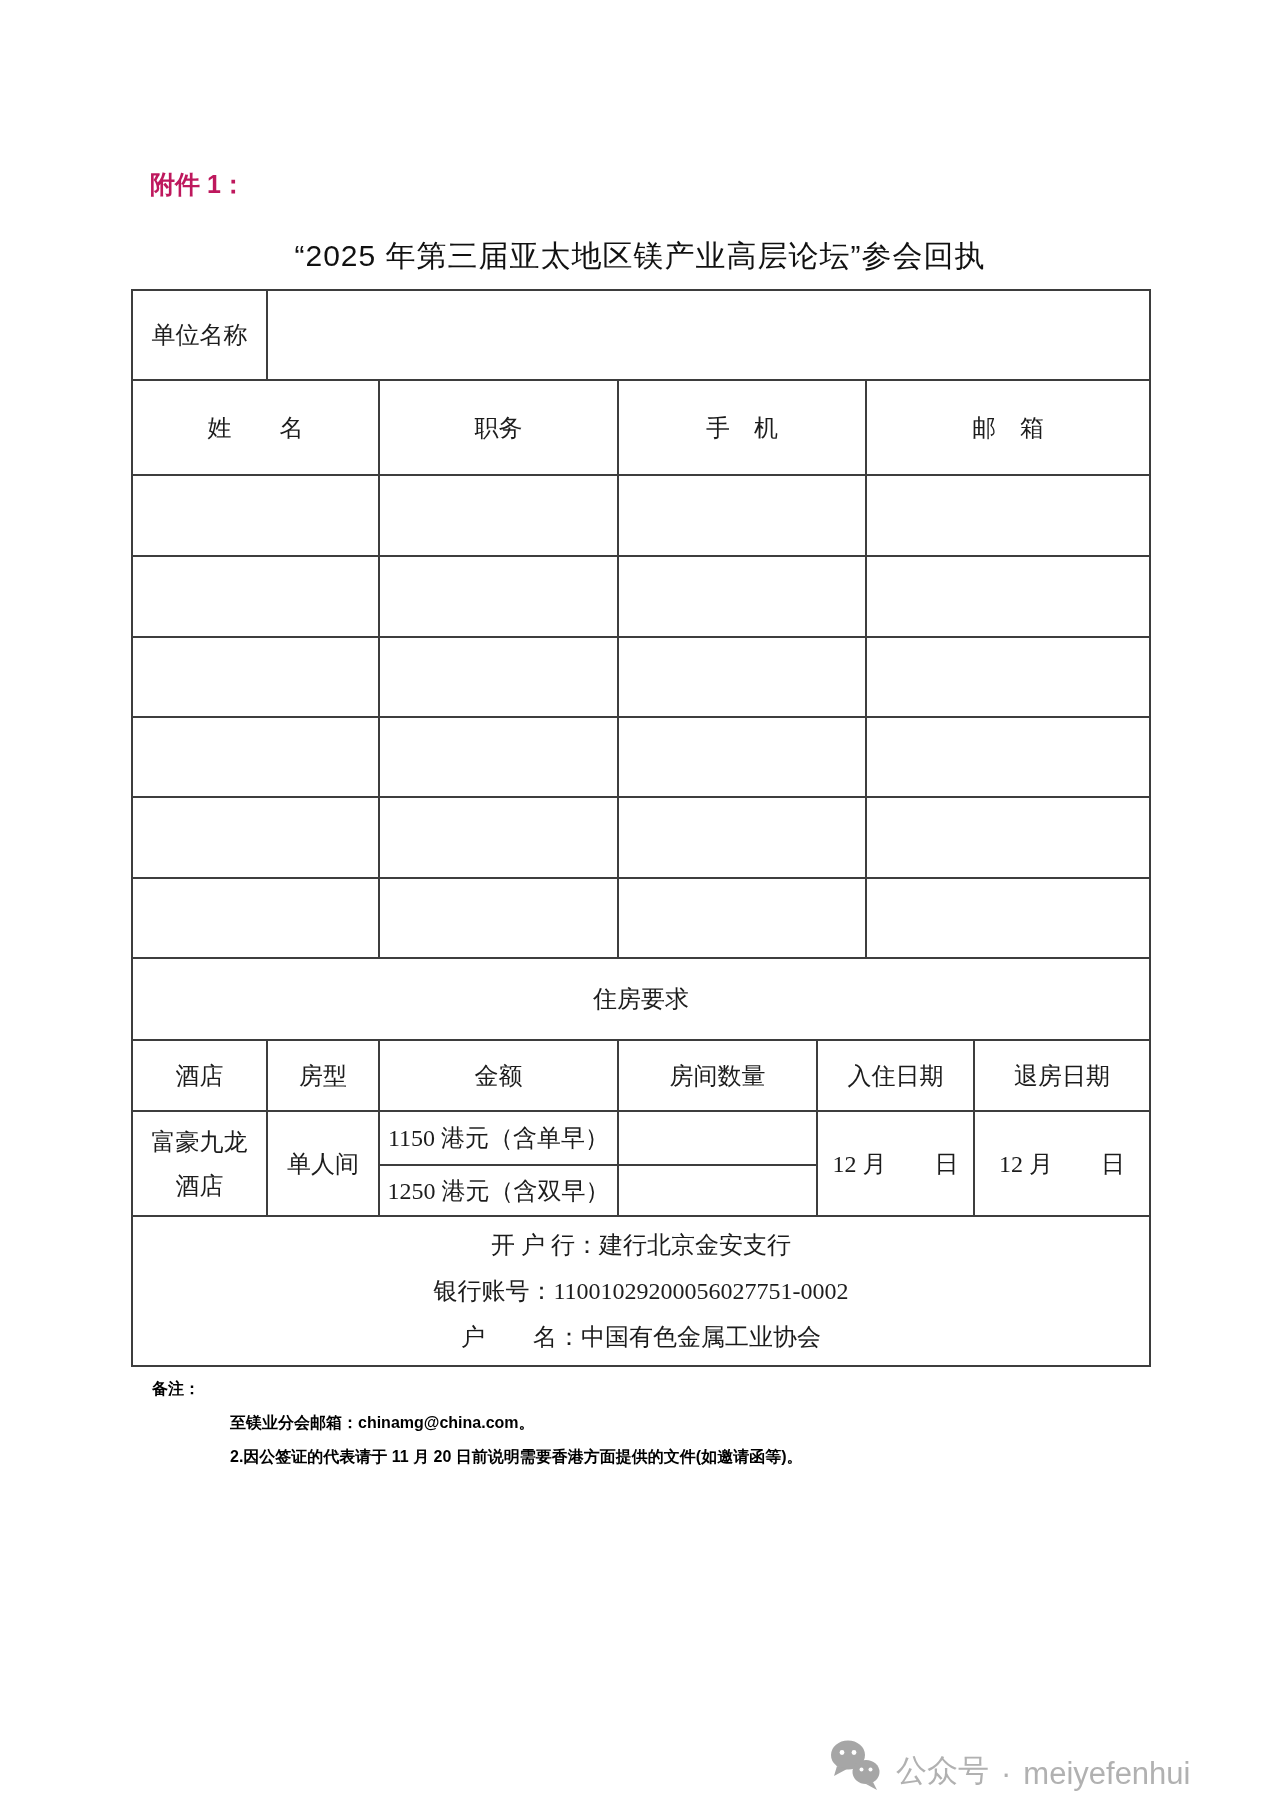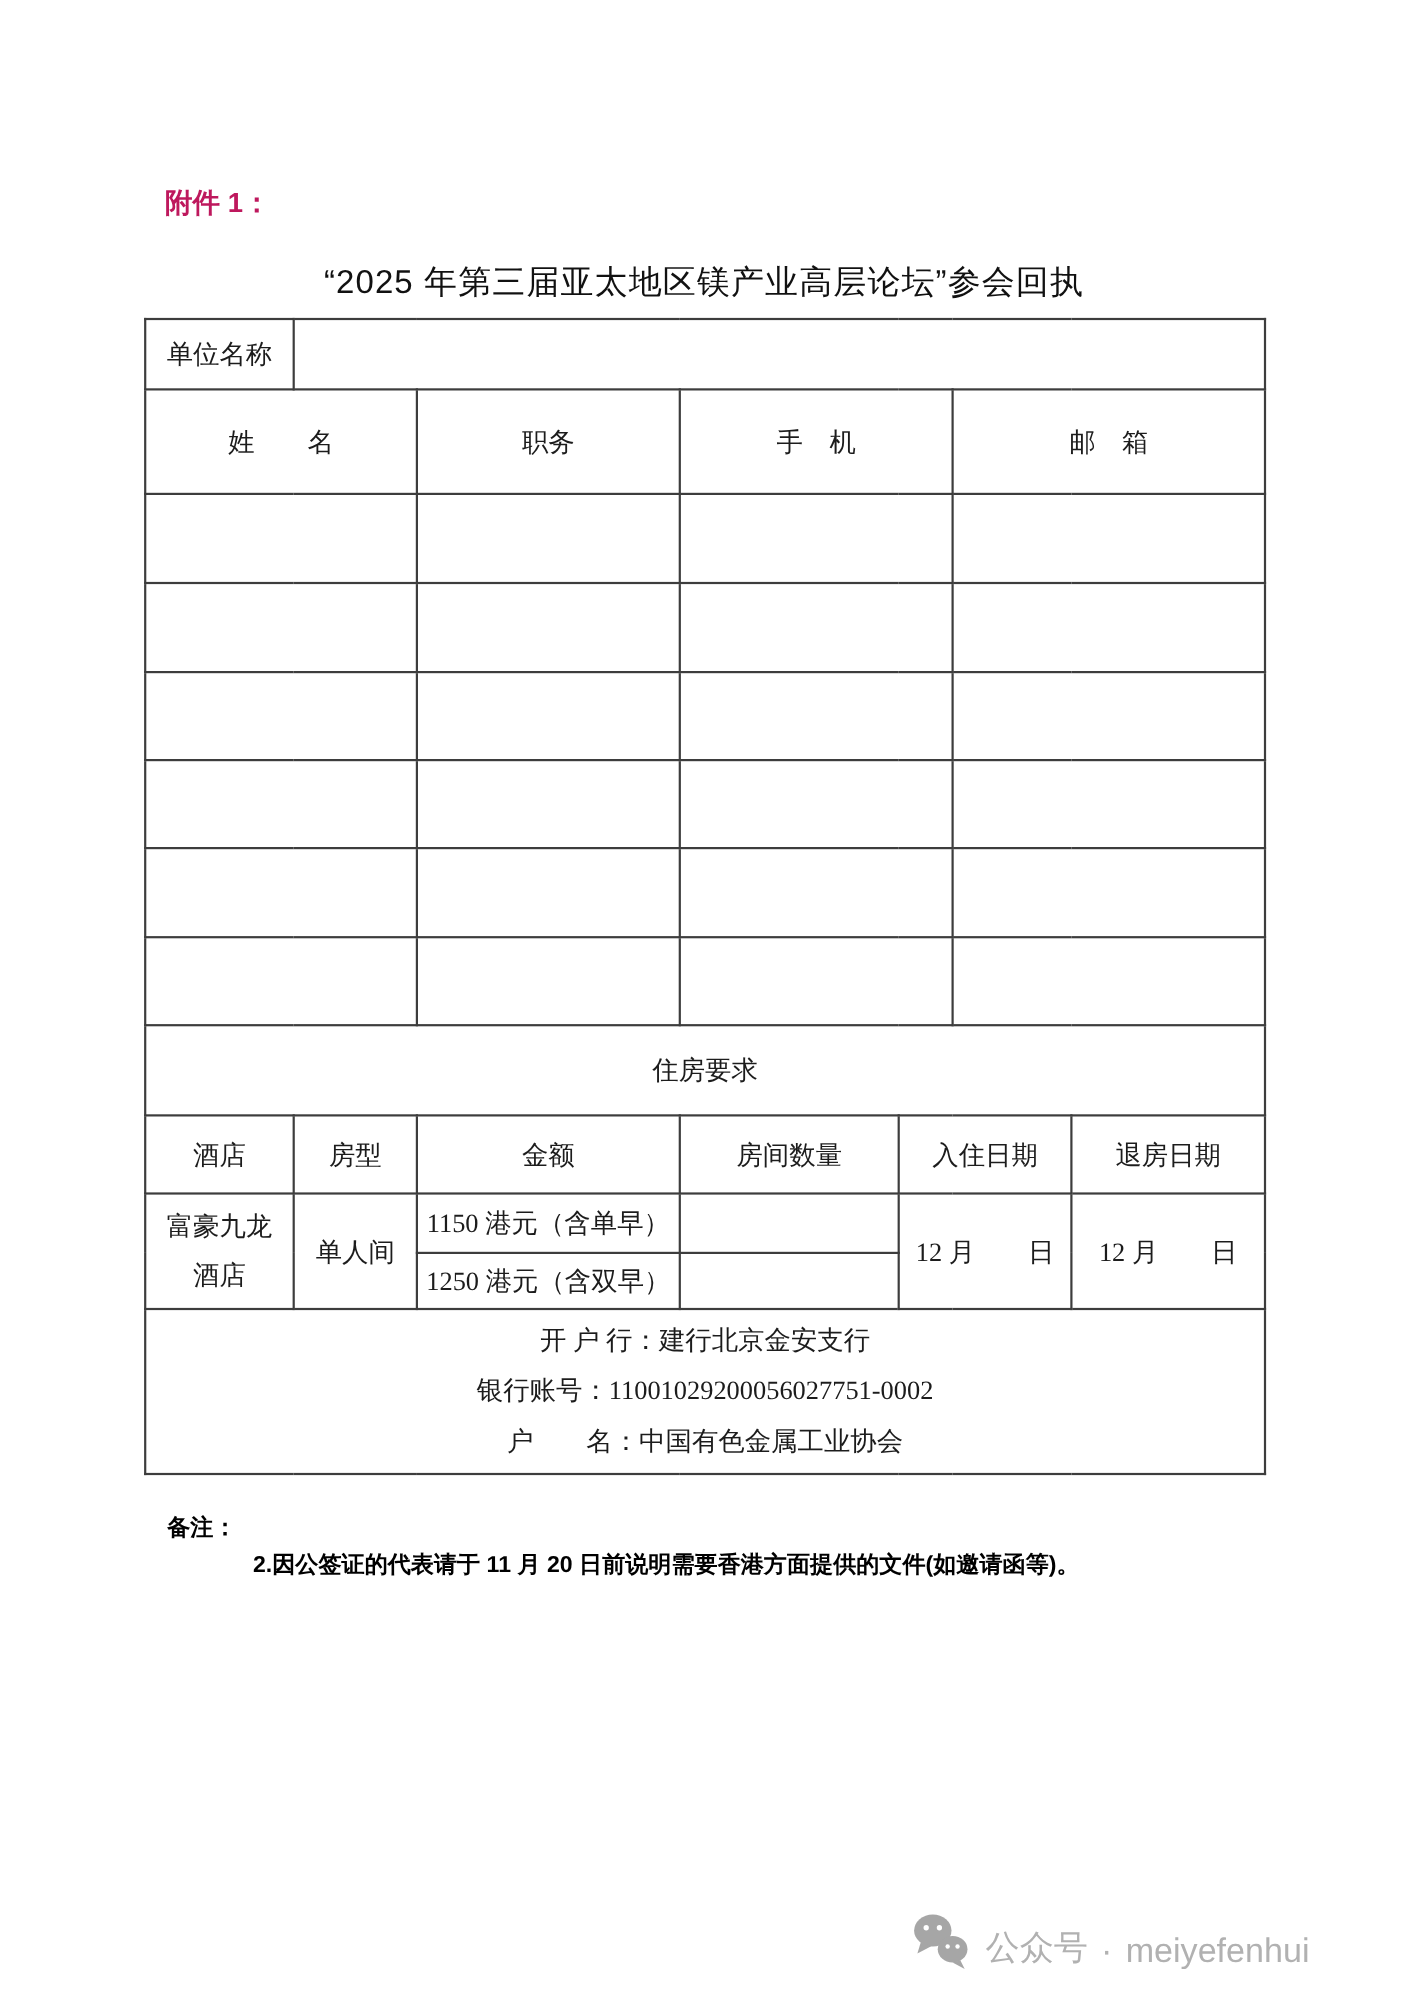--- a/index.html
+++ b/index.html
@@ -39,21 +39,21 @@
   .hotel-name div{line-height:44px;}
   td.bank-cell{
     text-align:left;vertical-align:top;
     padding:12px 10px 10px 22px;
     border-radius:20px;
   }
   .bank-line{line-height:46px;white-space:nowrap;}
   .notes{
     position:absolute;left:152px;top:1372px;width:1010px;
     font-family:"Liberation Sans", sans-serif;
-    font-weight:bold;font-size:21px;color:#000;
+    font-weight:bold;font-size:16px;color:#000;
     line-height:34px;
   }
   .notes .row{display:flex;}
   .notes .indent{padding-left:78px;}
   .footer{
     position:absolute;left:828px;top:1738px;
     display:flex;align-items:flex-end;
     font-family:"Liberation Sans", sans-serif;
     font-size:31px;color:#b1b1b1;
   }
@@ -74,21 +74,21 @@
       <col style="width:135px">
         <col style="width:112px">
         <col style="width:239px">
       <col style="width:199px">
         <col style="width:49px">
         <col style="width:108px">
       <col style="width:176px">
     </colgroup>
     <tbody>
 
-      <tr style="height:64px">
+      <tr style="height:90px">
         <td>单位名称</td>
         <td colspan="6"></td>
       </tr>
 
       <tr style="height:95px">
         <td colspan="2">姓　　名</td>
         <td>职务</td>
         <td colspan="2">手　机</td>
         <td colspan="2">邮　箱</td>
       </tr>
@@ -166,20 +166,21 @@
           <div class="bank-line"><span>户　　名：</span><span>中国有色金属工业协会</span></div>
         </td>
       </tr>
     </tbody>
   </table>
 
   <div class="notes">
     <div class="row">
       <span>备注：</span>
     </div>
+    <div class="indent">至镁业分会邮箱：chinamg@china.com。</div>
     <div class="indent">2.因公签证的代表请于 11 月 20 日前说明需要香港方面提供的文件(如邀请函等)。</div>
   </div>
 
   <div class="footer">
     <svg class="wechat-icon" viewBox="0 0 54 54" xmlns="http://www.w3.org/2000/svg">
       <g fill="#a6a6a6">
         <ellipse cx="20" cy="17" rx="17" ry="14.5"></ellipse>
         <polygon points="9,28 6,38 19,31"></polygon>
         <ellipse cx="38" cy="34" rx="13.5" ry="12"></ellipse>
         <polygon points="45,44 49,52 38,46"></polygon>

